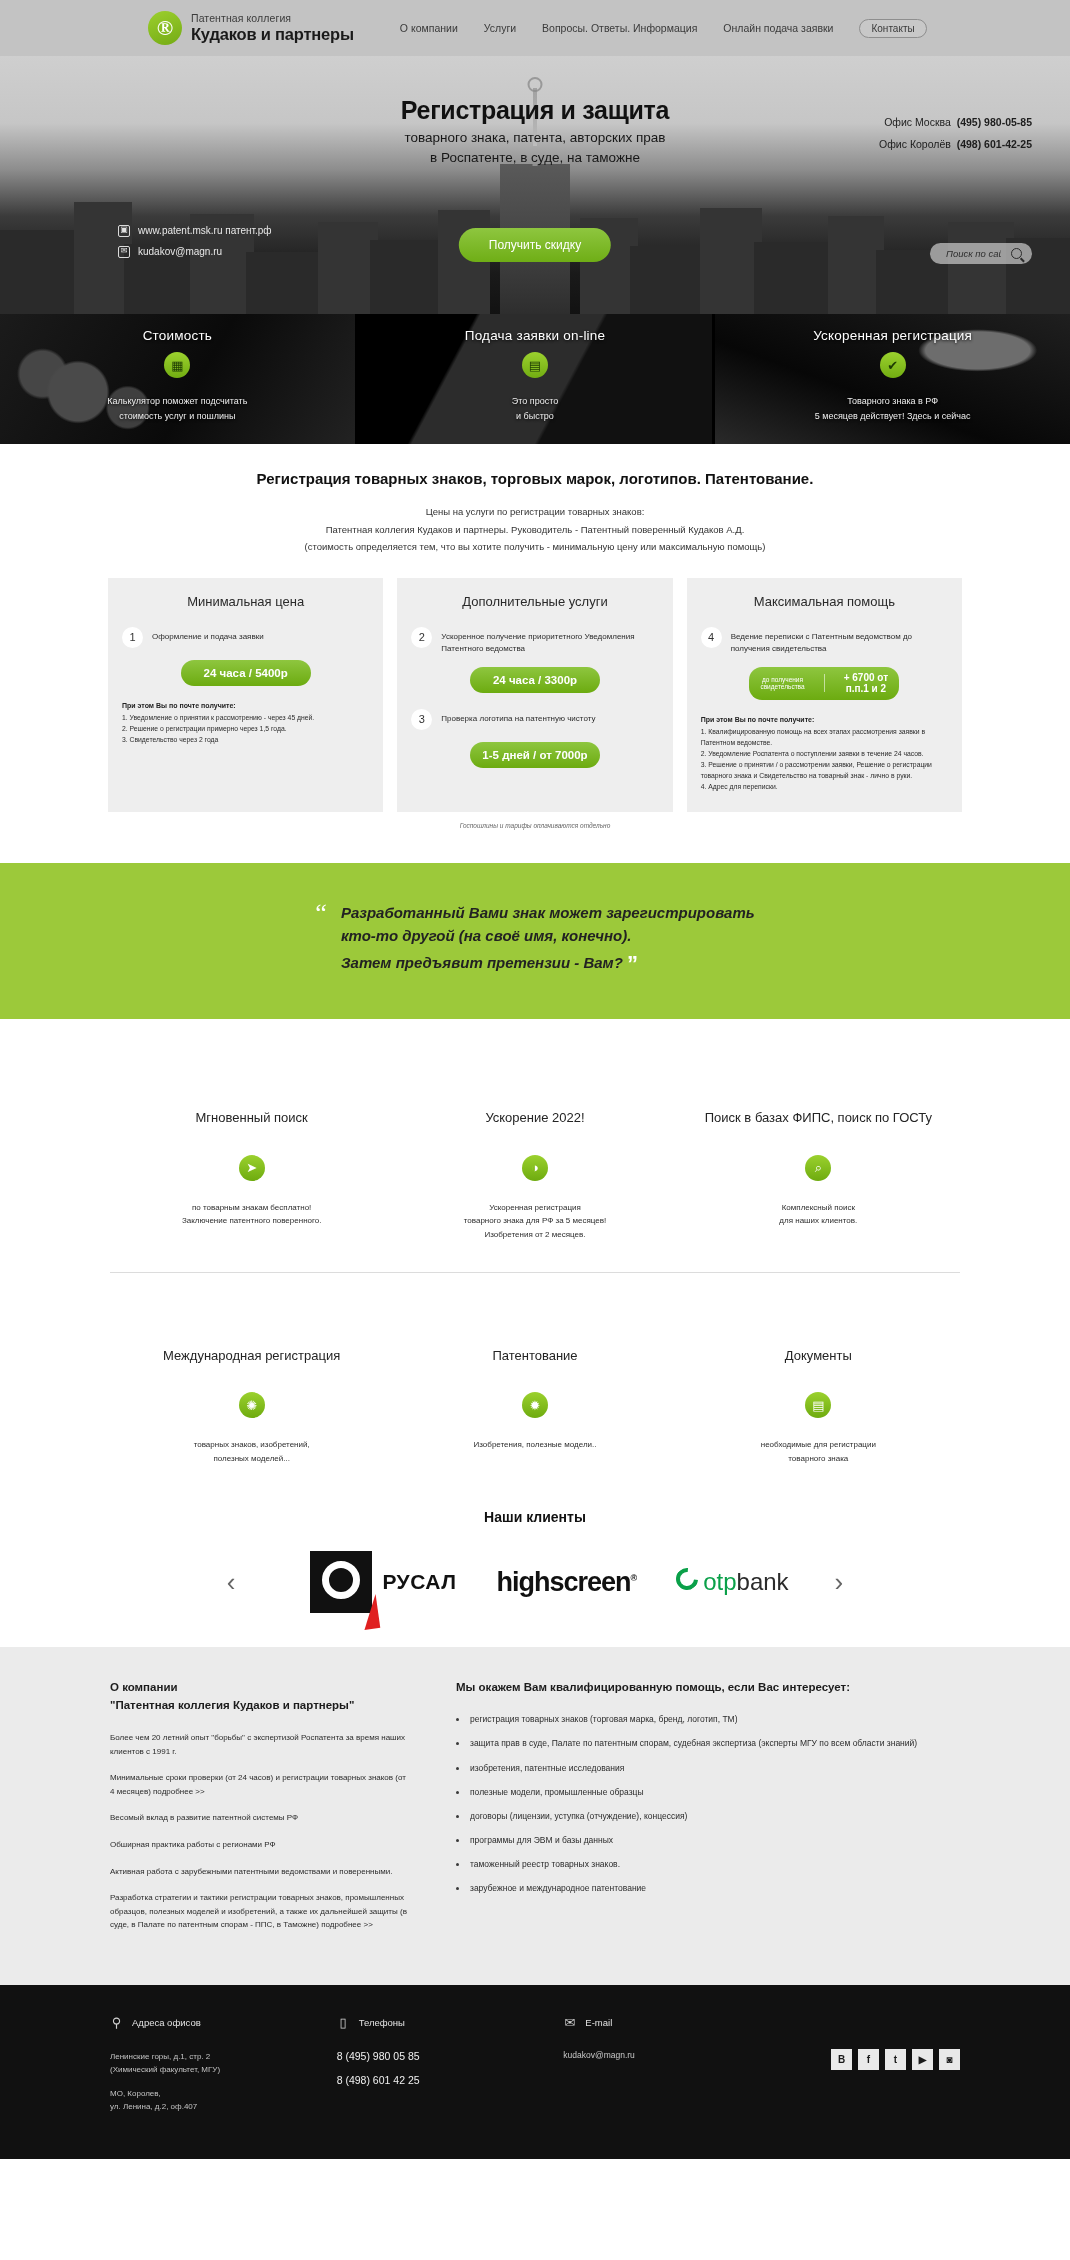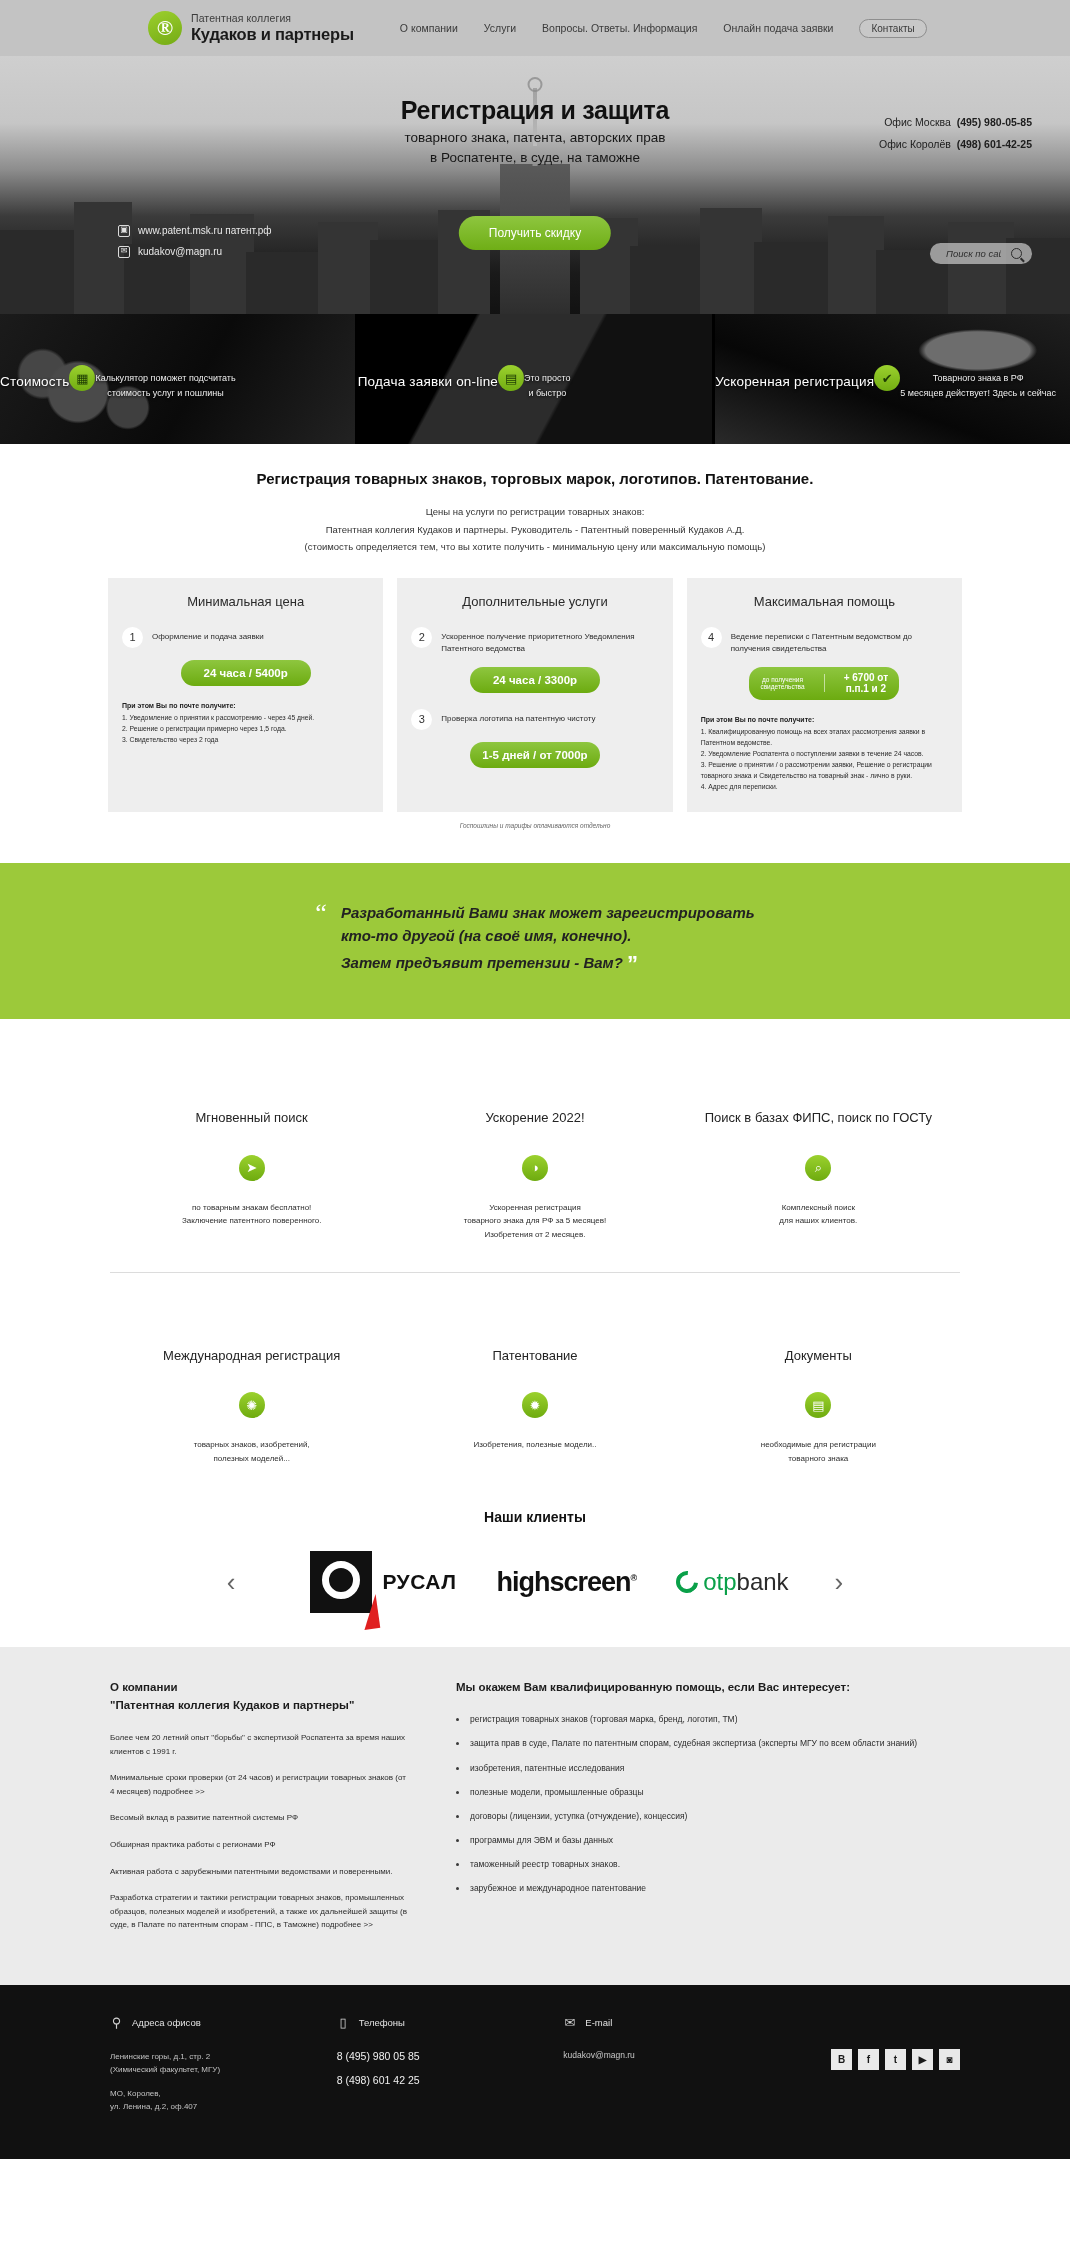--- a/index.html
+++ b/index.html
@@ -87,21 +87,21 @@
     position: absolute; left: 118px; bottom: 52px; z-index: 6;
     font-size: 10px; color: #e8e8e8; line-height: 2.1;
   }
   .hc-row { display: flex; align-items: center; gap: 8px; }
   .hc-ico {
     width: 12px; height: 12px; border: 1px solid #dcdcdc; border-radius: 2px;
     display: inline-flex; align-items: center; justify-content: center;
     font-size: 8px; color: #e2e2e2;
   }
   .cta-discount {
-    position: absolute; left: 50%; transform: translateX(-50%); bottom: 64px; z-index: 8;
+    position: absolute; left: 50%; transform: translateX(-50%); bottom: 52px; z-index: 8;
     background: linear-gradient(180deg,#8ec63f,#6fae16);
     color: #fff; font-size: 12px; border: none; border-radius: 18px;
     padding: 10px 30px; cursor: pointer; white-space: nowrap;
   }
   .search-box {
     position: absolute; right: 38px; bottom: 50px; z-index: 8;
     background: rgba(200,200,200,.72); border-radius: 14px;
     display: flex; align-items: center; gap: 10px;
     padding: 5px 10px 5px 16px; width: 102px;
   }
@@ -112,21 +112,21 @@
   }
   .search-box input::placeholder { color: #2f2f2f; font-style: italic; }
   .mag { width: 11px; height: 11px; border: 1.6px solid #2b2b2b; border-radius: 50%; position: relative; flex: 0 0 auto;}
   .mag:after { content:""; position:absolute; right:-4px; bottom:-3px; width:5px; height:1.6px; background:#2b2b2b; transform: rotate(45deg); }
 
   
   .darkcards { display: flex; height: 130px; background: #000; }
   .dcard {
     flex: 1; position: relative; text-align: center; color: #fff; overflow: hidden;
     border-right: 3px solid #000;
-    display: flex; flex-direction: row; align-items: center; justify-content: flex-start;
+    display: flex; flex-direction: column; align-items: center; justify-content: flex-start;
     padding-top: 14px;
   }
   .dcard:last-child { border-right: none; }
   .dcard.c1 { background:
      radial-gradient(circle at 22% 60%, #4a4a4a 0 10%, transparent 11%),
      radial-gradient(circle at 36% 72%, #3f3f3f 0 8%, transparent 9%),
      radial-gradient(circle at 12% 46%, #464646 0 7%, transparent 8%),
      linear-gradient(120deg,#1b1b1b,#0a0a0a 55%,#222); }
   .dcard.c2 { background:
      linear-gradient(118deg,#000 0 28%,#2c2c2c 29% 58%,#111 59%),
@@ -237,21 +237,21 @@
     border:7px solid #fff; border-radius:50%;
   }
   .rusal-mark:after {
     content:""; position:absolute; right:-6px; bottom:-16px;
     width:0; height:0; border-left: 16px solid transparent;
     border-bottom: 34px solid #e02020; transform: rotate(-8deg);
   }
   .rusal-word { font-size: 21px; font-weight: bold; color: #111; letter-spacing: .5px; }
   .logo-highscreen { font-size: 27px; font-weight: bold; color: #111; letter-spacing: -1px; }
   .logo-highscreen sup { font-size: 9px; vertical-align: super; }
-  .logo-otp { display: flex; align-items: center; gap: 5px; }
+  .logo-otp { display: flex; gap: 5px; }
   .otp-mark { width: 22px; height: 22px; border: 4px solid #0aa049; border-radius: 50%; border-right-color: transparent; transform: rotate(-40deg); }
   .otp-word { font-size: 24px; font-weight: bold; color: #0aa049; }
   .otp-word span { color: #2b2b2b; font-weight: normal; }
 
   
   .about {
     background: #ebebeb; padding: 32px 110px 40px; display: flex; gap: 46px;
   }
   .about-left { flex: 0 0 300px; }
   .about-right { flex: 1; }

